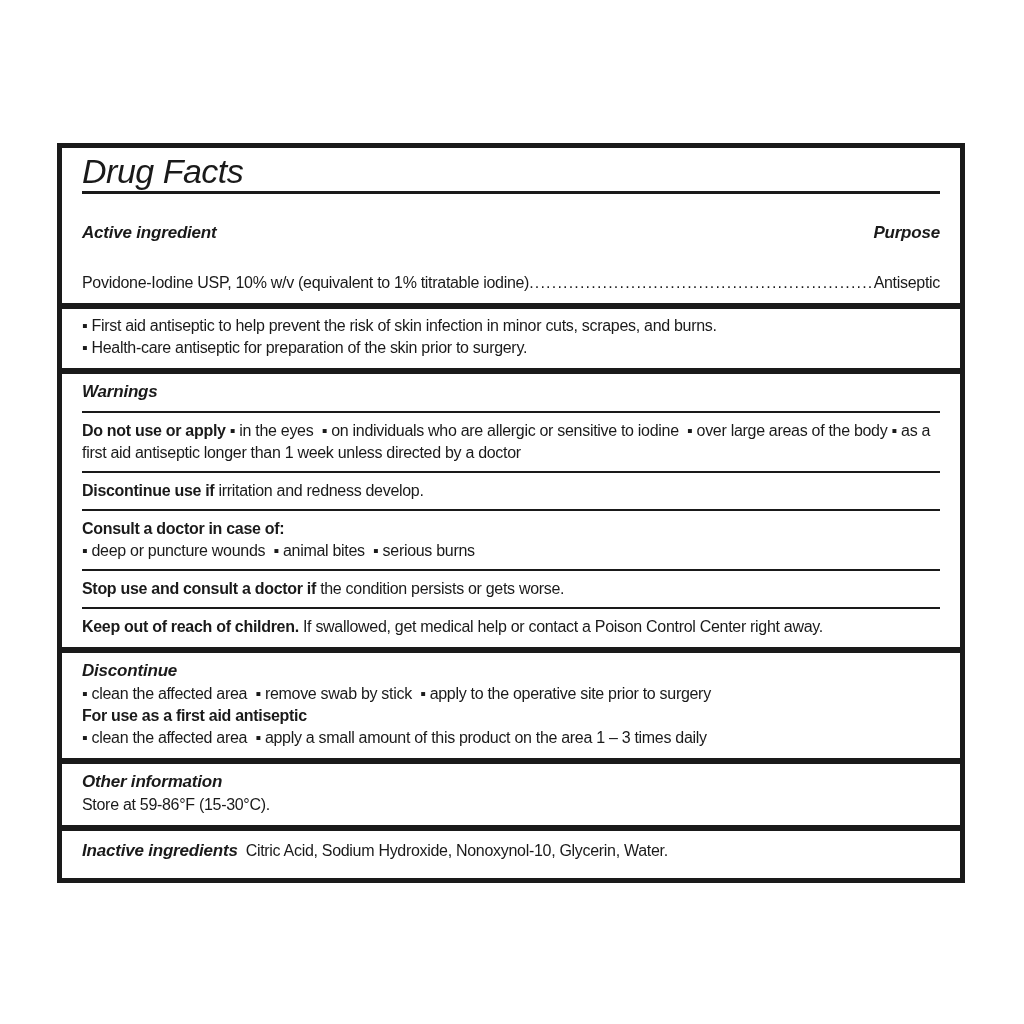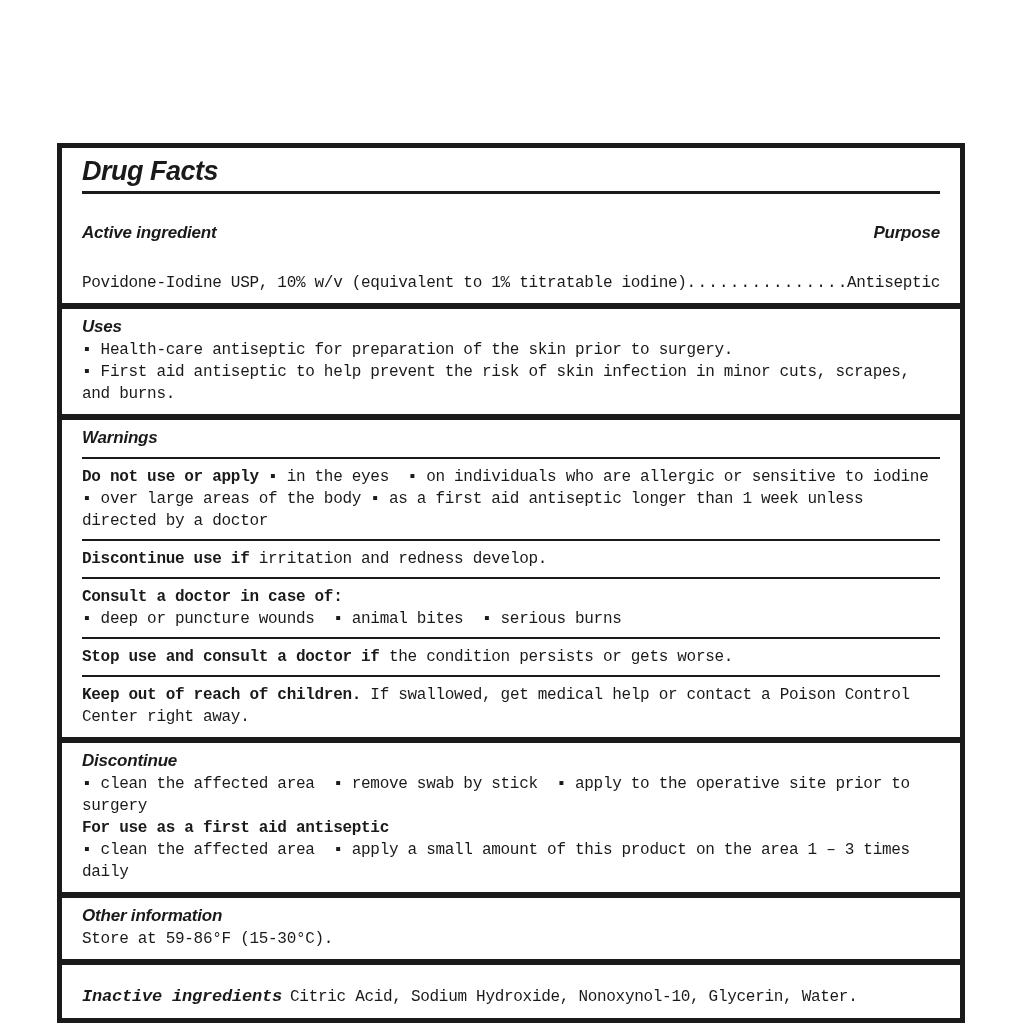--- a/index.html
+++ b/index.html
@@ -12,35 +12,35 @@
   .label{
     position:absolute;left:57px;top:143px;width:908px;min-height:740px;
     box-sizing:border-box;border:5px solid #1a1a1a;background:#fff;
     display:flex;flex-direction:column;
   }
   .sec{padding:6px 20px 9px 20px;}
   .bar{height:6px;background:#1a1a1a;flex:0 0 auto;}
   .rule{border:none;border-top:2px solid #1a1a1a;margin:7px 0;}
   .title-rule{border-top:3px solid #1a1a1a;margin:5px 0 4px 0;}
   h1{
-    margin:2px 0 0 0;font-size:27px;line-height:30px;
-    font-style:italic;font-weight:bold;letter-spacing:-0.5px;
+    margin:2px 0 0 0;font-size:34px;line-height:30px;
+    font-style:italic;font-weight:normal;letter-spacing:-0.5px;
   }
   .h{font-size:17px;font-weight:bold;font-style:italic;line-height:24px;letter-spacing:-0.2px;}
-  .body{font-size:16px;line-height:22px;letter-spacing:-0.3px;white-space:pre-wrap;margin:0;font-family:Liberation Mono, monospace;}
+  .body{font-size:16px;line-height:22px;letter-spacing:-0.3px;white-space:pre-wrap;margin:0;}
   .b{font-weight:bold;}
   .row{display:flex;align-items:center;margin-top:27px;}
   .spread{justify-content:space-between;}
   .leader-row{white-space:nowrap;}
   .leader-row .txt{flex:0 0 auto;}
   .dots{
     flex:1 1 auto;min-width:0;overflow:hidden;
     letter-spacing:1.2px;font-size:16px;
   }
-  .mt2{margin-top:14px;}
+  .mt2{margin-top:2px;}
 </style>
 </head>
 <body>
 
 <div class="page">
   <div class="label">
 
     <div class="sec">
       <h1>Drug Facts</h1>
       <div class="rule title-rule"></div>
@@ -51,23 +51,22 @@
       <div class="row leader-row body">
         <span class="txt">Povidone-Iodine USP, 10% w/v (equivalent to 1% titratable iodine)</span>
         <span class="dots">........................................................................................................................................................</span>
         <span class="txt">Antiseptic</span>
       </div>
     </div>
 
     <div class="bar"></div>
 
     <div class="sec">
-      <div class="h">Uses</div>
+      <p class="body">▪ First aid antiseptic to help prevent the risk of skin infection in minor cuts, scrapes, and burns.</p>
       <p class="body">▪ Health-care antiseptic for preparation of the skin prior to surgery.</p>
-      <p class="body">▪ First aid antiseptic to help prevent the risk of skin infection in minor cuts, scrapes, and burns.</p>
     </div>
 
     <div class="bar"></div>
 
     <div class="sec">
       <div class="h">Warnings</div>
       <div class="rule"></div>
       <p class="body"><span class="b">Do not use or apply</span><span> ▪ in the eyes  ▪ on individuals who are allergic or sensitive to iodine  ▪ over large areas of the body ▪ as a first aid antiseptic longer than 1 week unless directed by a doctor</span></p>
       <div class="rule"></div>
       <p class="body"><span class="b">Discontinue use if</span><span> irritation and redness develop.</span></p>

